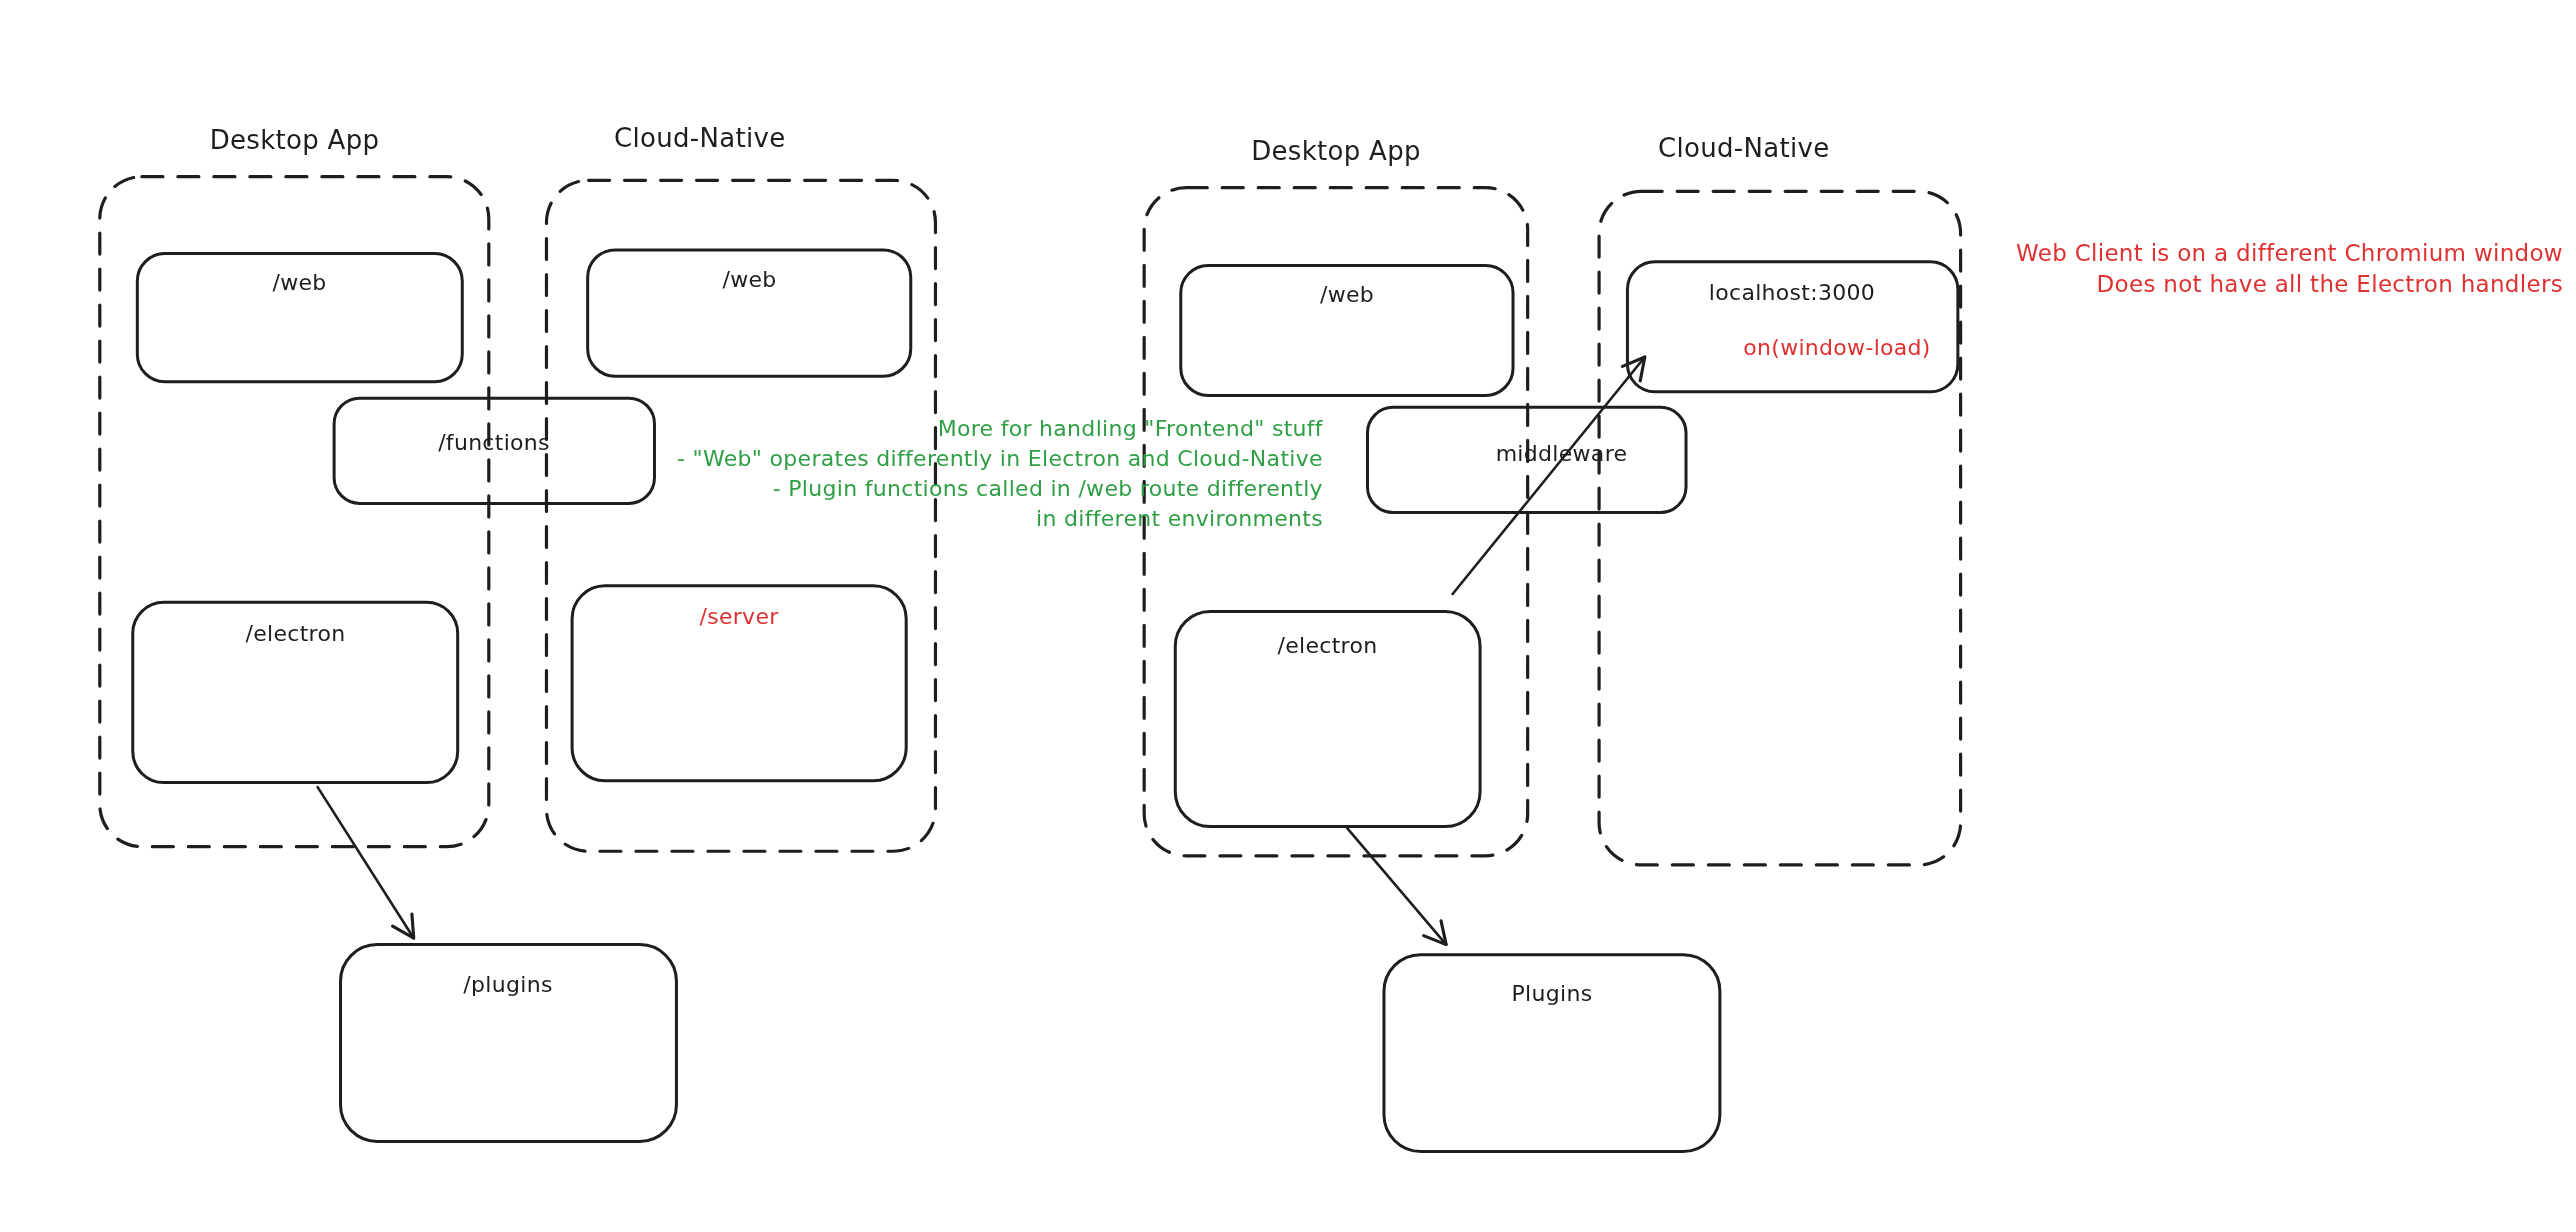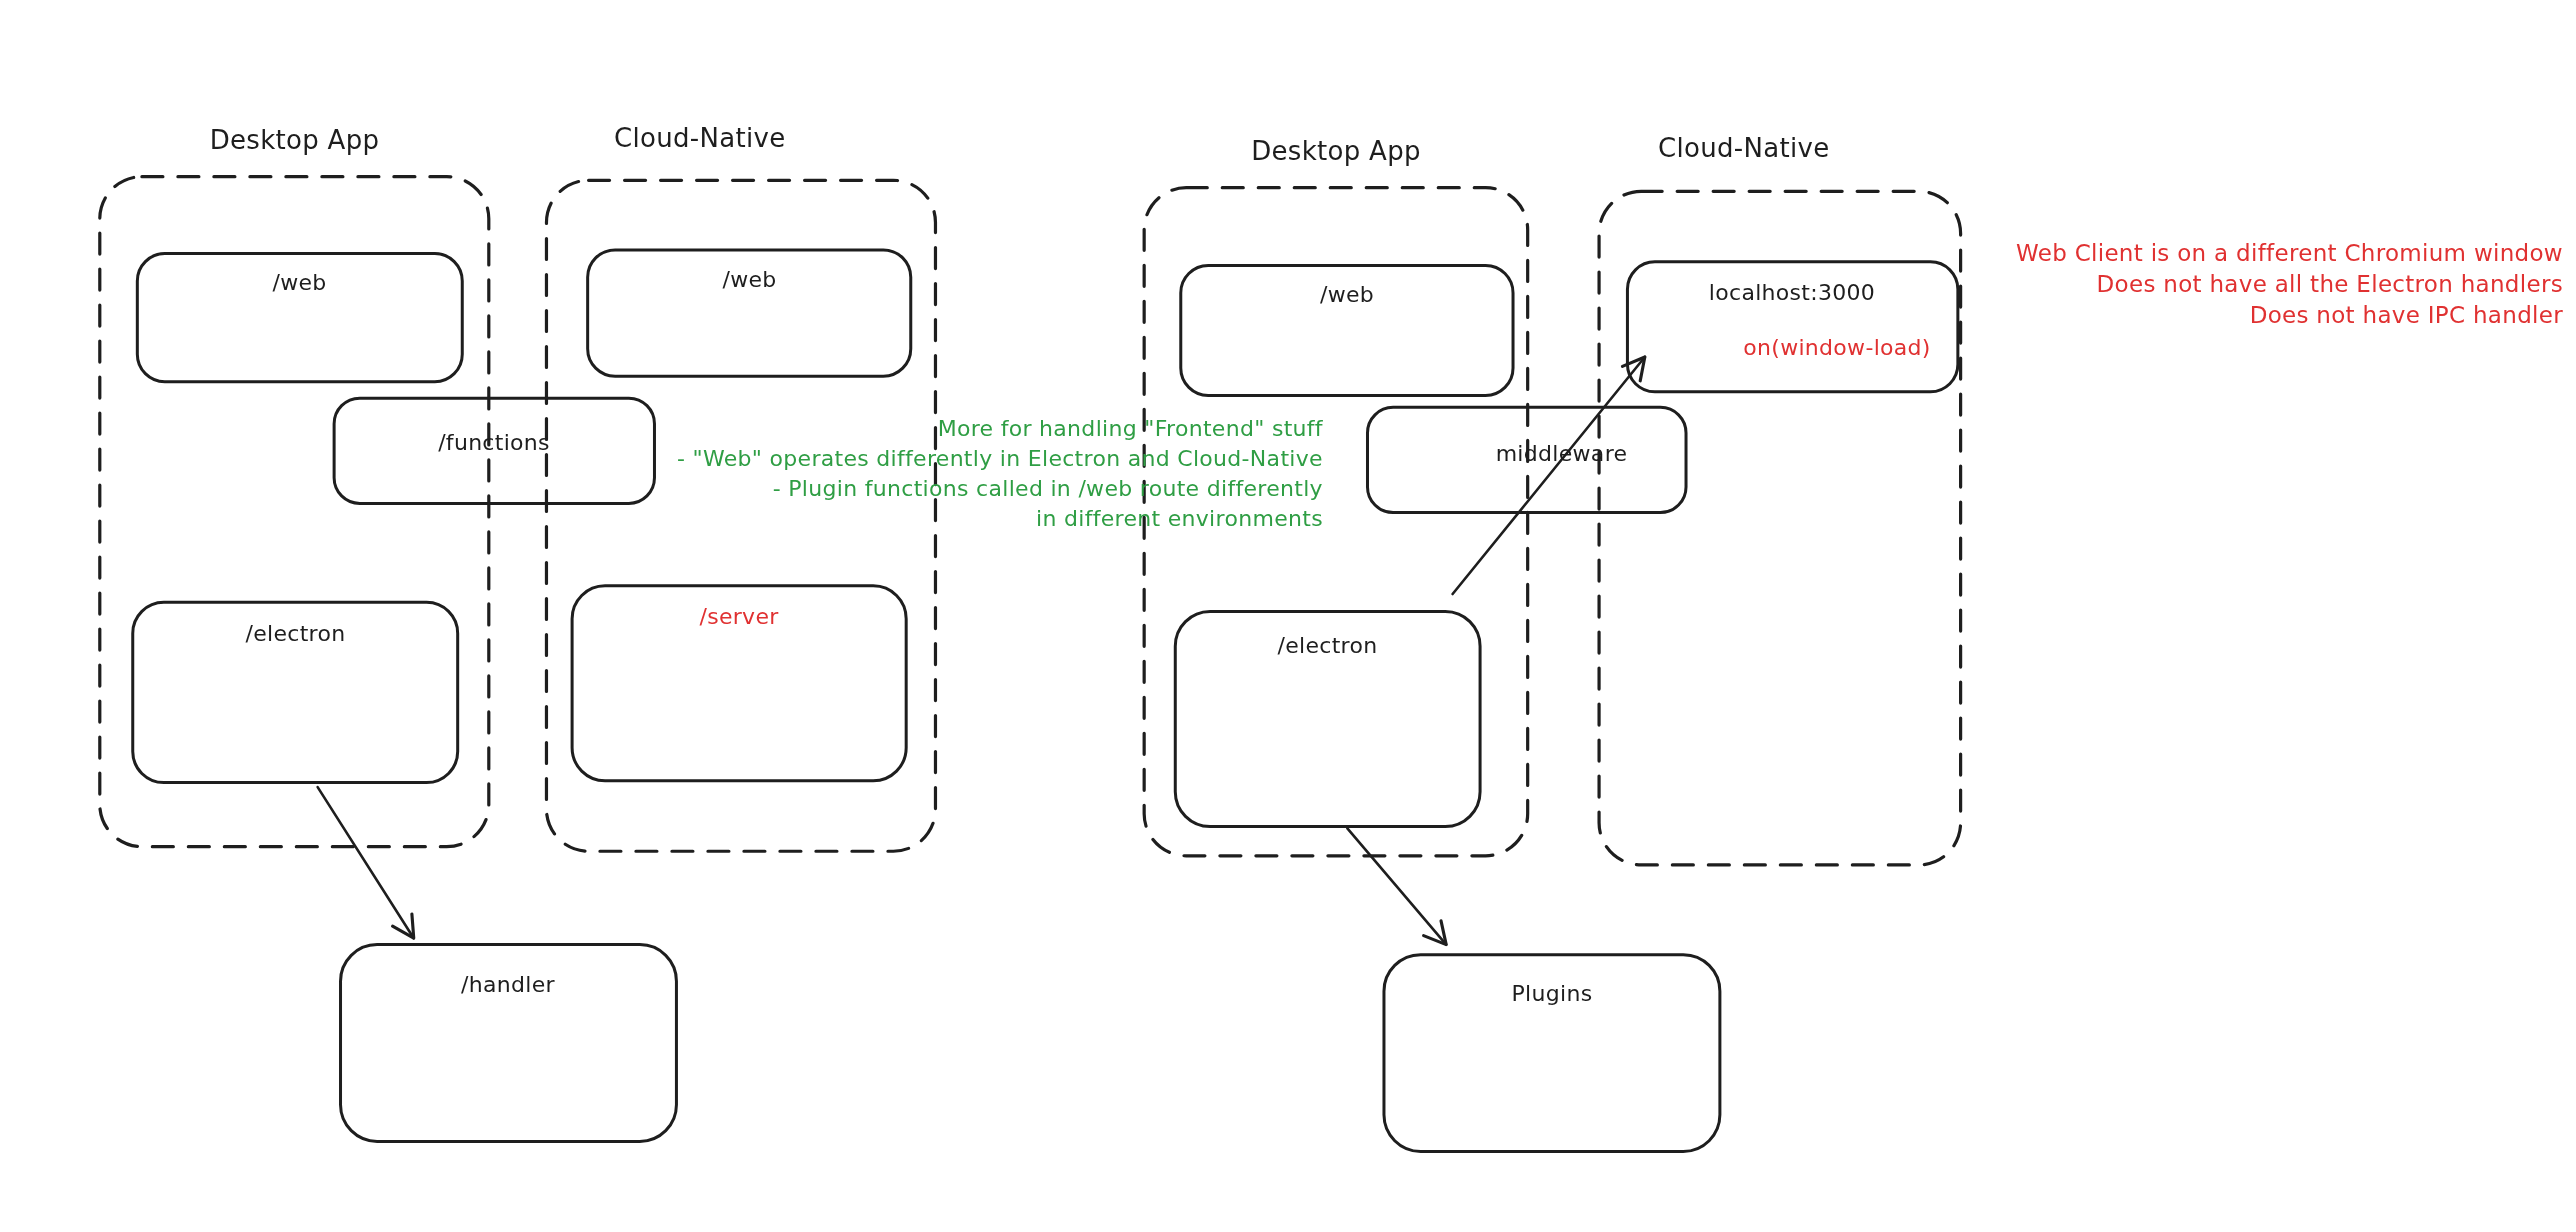--- a/index.html
+++ b/index.html
@@ -68,36 +68,35 @@
   <div class="t title" style="left:80px; top:126px; width:389px; text-align:center;">Desktop App</div>
   <div class="t title" style="left:594px; top:124px;">Cloud-Native</div>
   <div class="t title" style="left:1124px; top:137px; width:384px; text-align:center;">Desktop App</div>
   <div class="t title" style="left:1638px; top:134px;">Cloud-Native</div>
 
   <div class="t boxlabel" style="left:117px; top:270px; width:325px;">/web</div>
   <div class="t boxlabel" style="left:314px; top:430px; width:320px;">/functions</div>
   <div class="t boxlabel" style="left:113px; top:621px; width:325px;">/electron</div>
   <div class="t boxlabel" style="left:568px; top:267px; width:323px;">/web</div>
   <div class="t boxlabel red" style="left:552px; top:604px; width:334px;">/server</div>
-  <div class="t boxlabel" style="left:320px; top:972px; width:336px;">/handler</div>
+  <div class="t boxlabel" style="left:320px; top:972px; width:336px;">/plugins</div>
 
   <div class="t note green" style="left:657px; top:414px;">
     <div class="ln">More for handling "Frontend" stuff</div>
     <div class="ln">- "Web" operates differently in Electron and Cloud-Native</div>
     <div class="ln">- Plugin functions called in /web route differently</div>
     <div class="ln">in different environments</div>
   </div>
 
   <div class="t boxlabel" style="left:1161px; top:282px; width:332px;">/web</div>
   <div class="t boxlabel" style="left:1382px; top:441px; width:319px;">middleware</div>
   <div class="t boxlabel" style="left:1155px; top:633px; width:305px;">/electron</div>
   <div class="t boxlabel" style="left:1607px; top:280px; width:330px;">localhost:3000</div>
   <div class="t sublabel red" style="left:1652px; top:335px; width:330px;">on(window-load)</div>
   <div class="t boxlabel" style="left:1364px; top:981px; width:336px;">Plugins</div>
 
   <div class="t note red" style="left:1996px; top:238px; font-size:23px; line-height:31px;">
     <div class="ln">Web Client is on a different Chromium window</div>
     <div class="ln">Does not have all the Electron handlers</div>
-    <div class="ln">Does not have IPC handler</div>
   </div>
 
 </div>
 
 
 </body></html>

